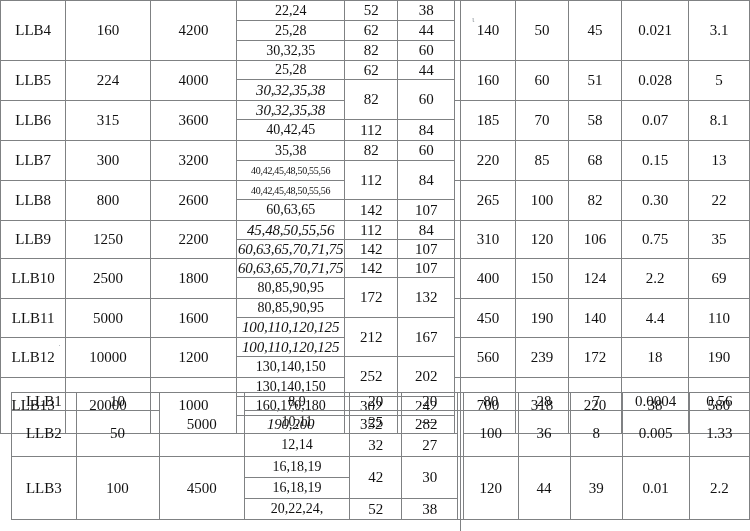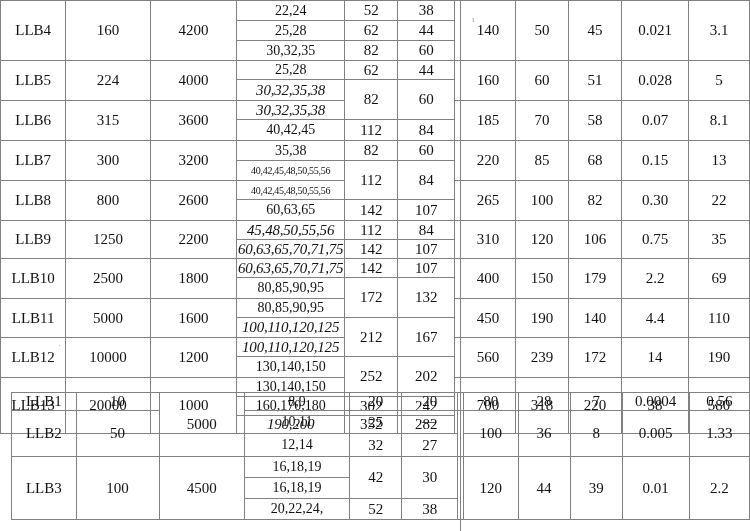--- a/index.html
+++ b/index.html
@@ -196,21 +196,21 @@
       <tr>
         <td class="model" rowspan="2">LLB10</td>
         <td class="num" rowspan="2">2500</td>
         <td class="num" rowspan="2">1800</td>
         <td class="bore small" style="height:18px">60,63,65,70,71,75</td>
         <td class="num">142</td>
         <td class="num">107</td>
         <td class="spacer-col" rowspan="2"></td>
         <td class="num" rowspan="2">400</td>
         <td class="num" rowspan="2">150</td>
-        <td class="num" rowspan="2">179</td>
+        <td class="num" rowspan="2">124</td>
         <td class="num" rowspan="2">2.2</td>
         <td class="num" rowspan="2">69</td>
       </tr>
       <tr>
         <td class="bore" style="height:20px">80,85,90,95</td>
         <td class="num" rowspan="2">172</td>
         <td class="num" rowspan="2">132</td>
       </tr>
 
       <tr>
@@ -233,21 +233,21 @@
 
       <tr>
         <td class="model" rowspan="2">LLB12</td>
         <td class="num" rowspan="2">10000</td>
         <td class="num" rowspan="2">1200</td>
         <td class="bore small" style="height:18px">100,110,120,125</td>
         <td class="spacer-col" rowspan="2"></td>
         <td class="num" rowspan="2">560</td>
         <td class="num" rowspan="2">239</td>
         <td class="num" rowspan="2">172</td>
-        <td class="num" rowspan="2">14</td>
+        <td class="num" rowspan="2">18</td>
         <td class="num" rowspan="2">190</td>
       </tr>
       <tr>
         <td class="bore" style="height:20px">130,140,150</td>
         <td class="num" rowspan="2">252</td>
         <td class="num" rowspan="2">202</td>
       </tr>
 
       <tr>
         <td class="model" rowspan="3">LLB13</td>

